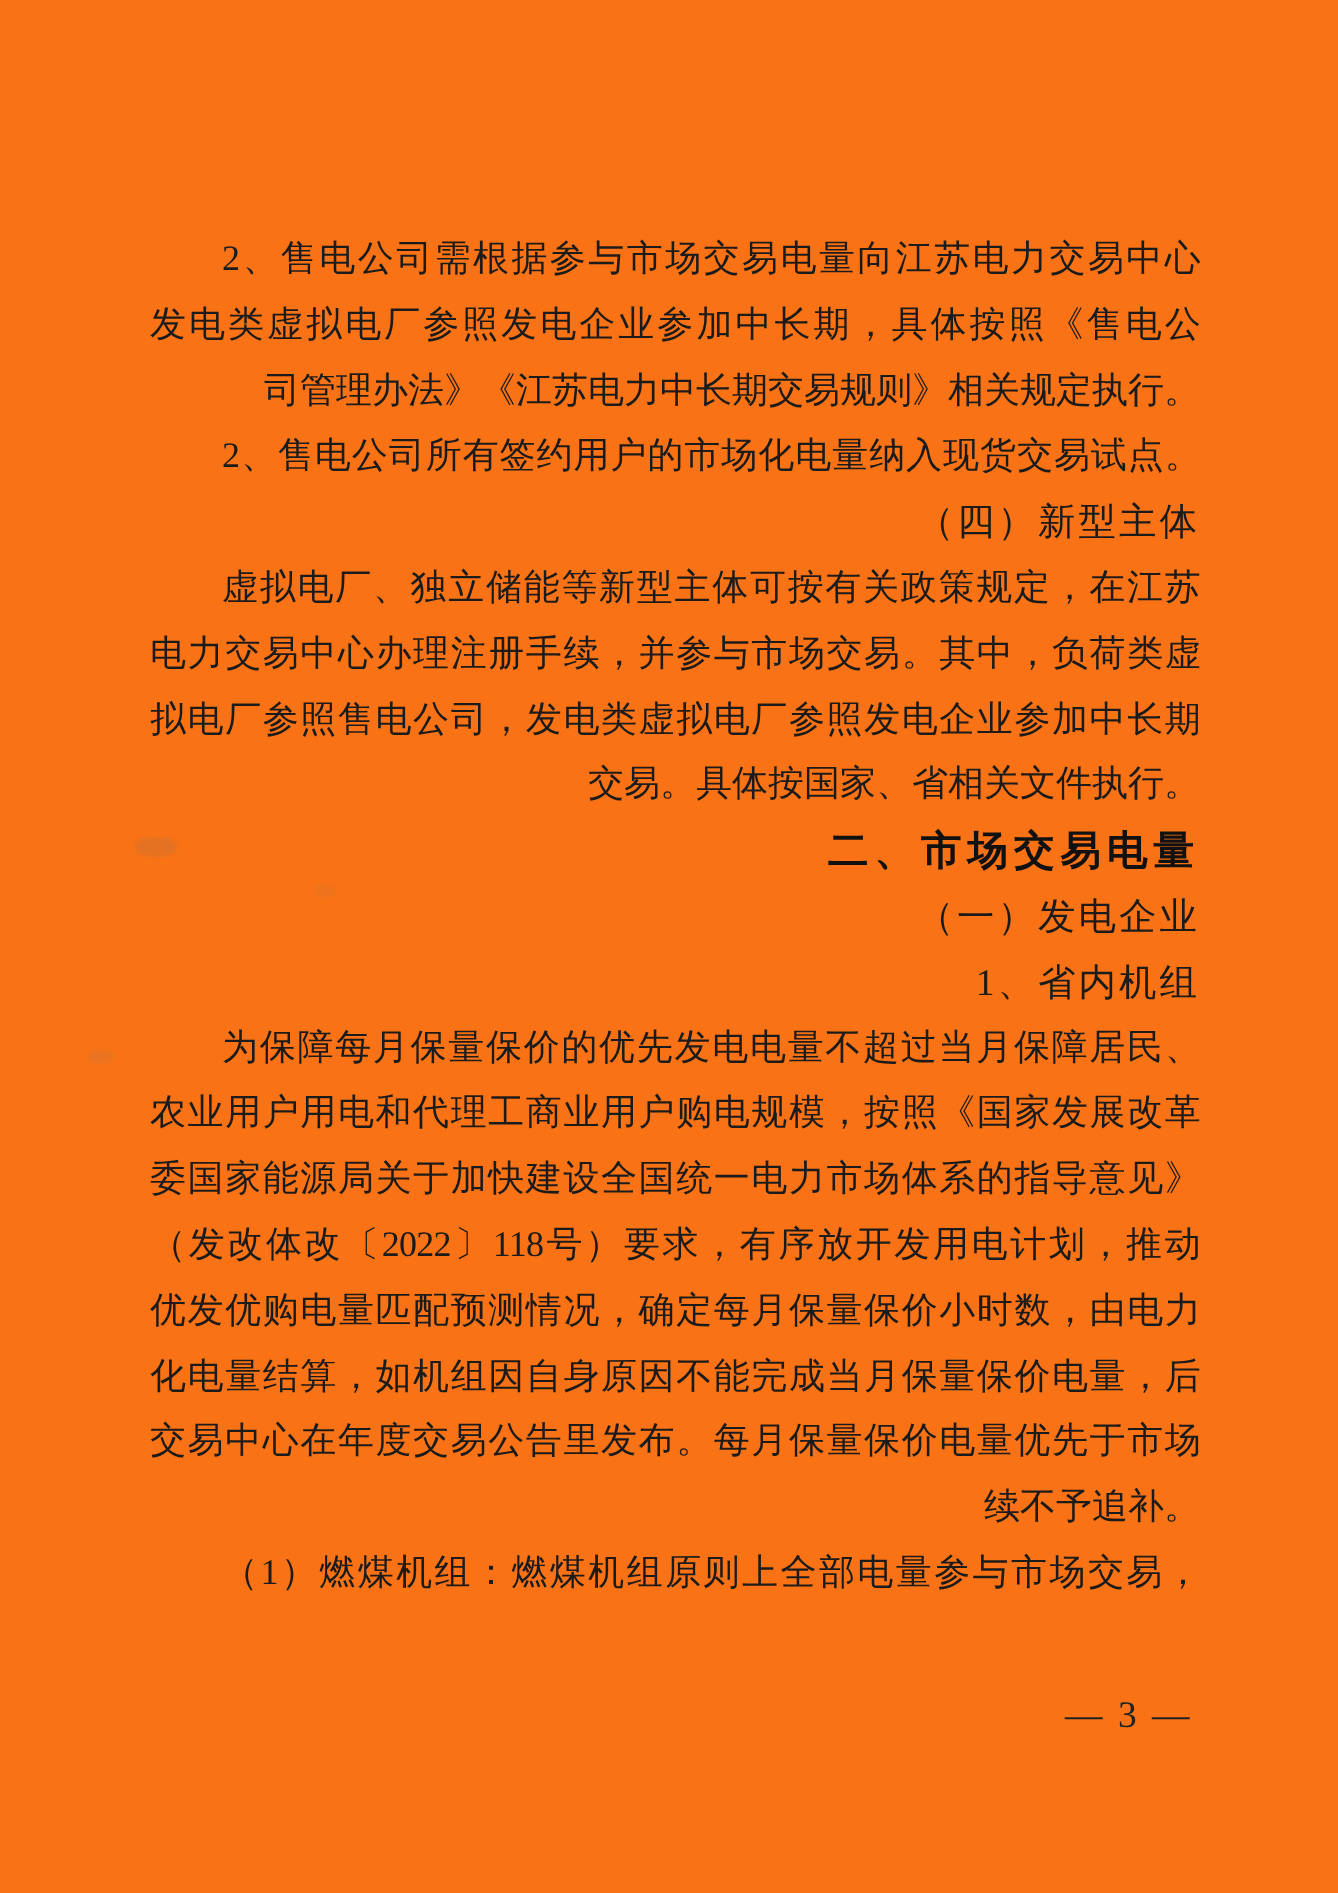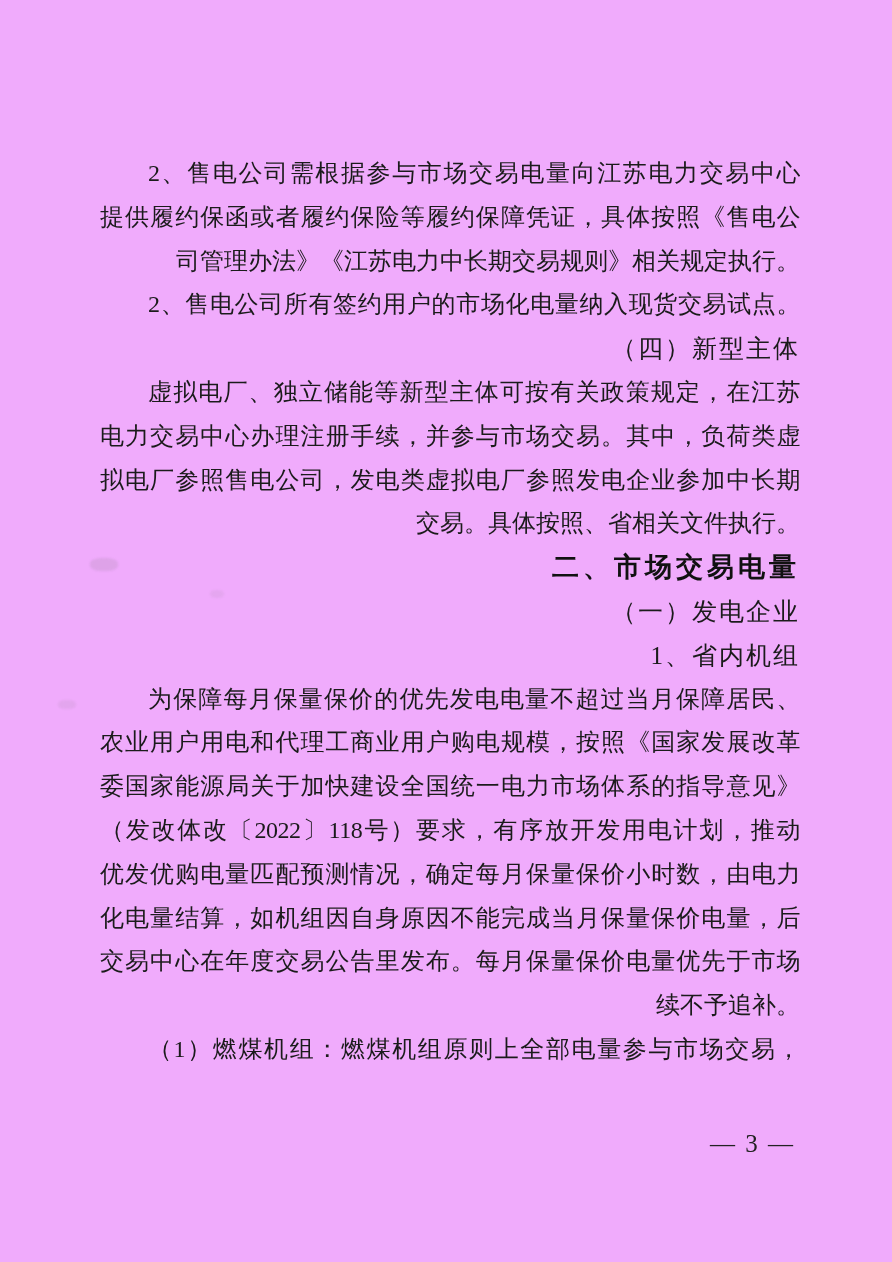--- a/index.html
+++ b/index.html
@@ -4,21 +4,21 @@
 <style>
   html, body {
     margin: 0;
     padding: 0;
     background: #e8e8e6;
   }
   .page {
     position: relative;
     width: 892px;
     height: 1262px;
-    background: #f0abfc;
+    background: #f97316;
     overflow: hidden;
     font-family: "Liberation Serif", "DejaVu Serif", serif;
     color: #1b1b1b;
   }
   .content {
     position: absolute;
     left: 100px;
     top: 152px;
     width: 700px;
   }
@@ -71,28 +71,28 @@
 <body>
 
 <div class="page">
 
   <div class="artifact a1"></div>
   <div class="artifact a2"></div>
   <div class="artifact a3"></div>
 
   <div class="content">
     <div class="line ind j">2、售电公司需根据参与市场交易电量向江苏电力交易中心</div>
-    <div class="line j">提供履约保函或者履约保险等履约保障凭证，具体按照《售电公</div>
+    <div class="line j">发电类虚拟电厂参照发电企业参加中长期，具体按照《售电公</div>
     <div class="line">司管理办法》《江苏电力中长期交易规则》相关规定执行。</div>
     <div class="line ind j">2、售电公司所有签约用户的市场化电量纳入现货交易试点。</div>
     <div class="line ind kai">（四）新型主体</div>
     <div class="line ind j">虚拟电厂、独立储能等新型主体可按有关政策规定，在江苏</div>
     <div class="line j">电力交易中心办理注册手续，并参与市场交易。其中，负荷类虚</div>
     <div class="line j">拟电厂参照售电公司，发电类虚拟电厂参照发电企业参加中长期</div>
-    <div class="line">交易。具体按照、省相关文件执行。</div>
+    <div class="line">交易。具体按国家、省相关文件执行。</div>
     <div class="line ind head">二、市场交易电量</div>
     <div class="line ind kai">（一）发电企业</div>
     <div class="line ind kai">1、省内机组</div>
     <div class="line ind j">为保障每月保量保价的优先发电电量不超过当月保障居民、</div>
     <div class="line j">农业用户用电和代理工商业用户购电规模，按照《国家发展改革</div>
     <div class="line j">委国家能源局关于加快建设全国统一电力市场体系的指导意见》</div>
     <div class="line j">（发改体改〔2022〕118号）要求，有序放开发用电计划，推动</div>
     <div class="line j">优发优购电量匹配预测情况，确定每月保量保价小时数，由电力</div>
     <div class="line j">化电量结算，如机组因自身原因不能完成当月保量保价电量，后</div>
     <div class="line j">交易中心在年度交易公告里发布。每月保量保价电量优先于市场</div>

